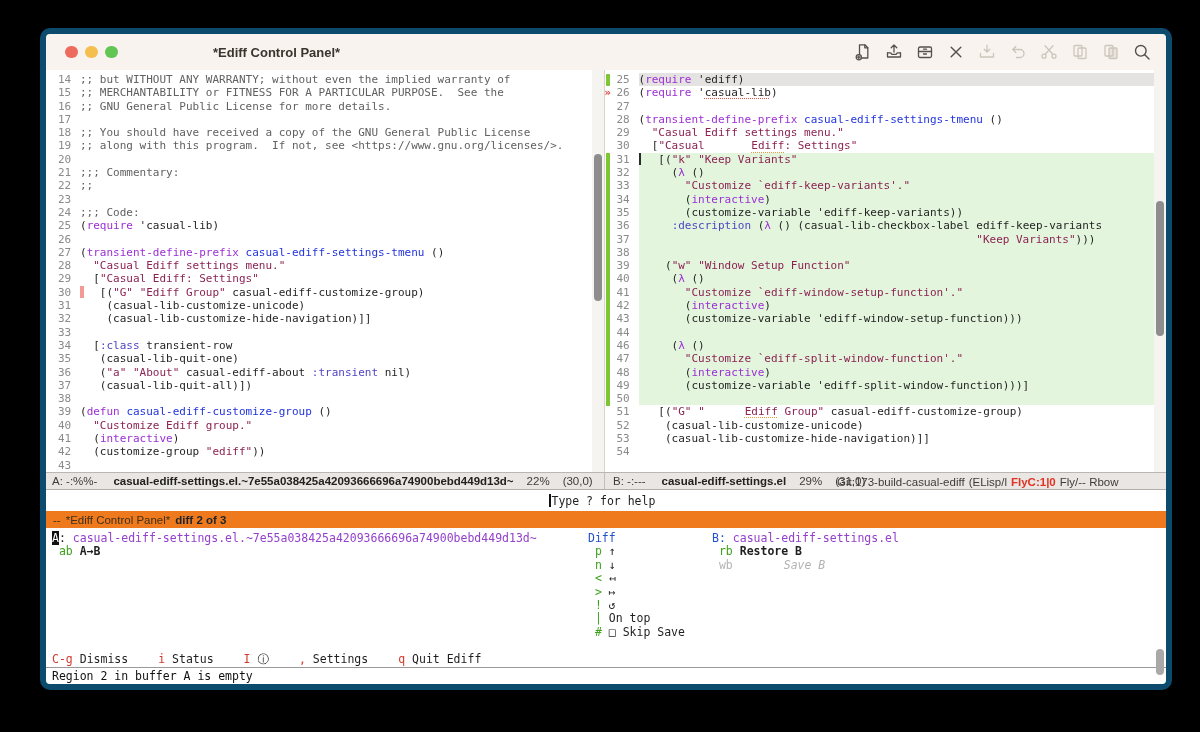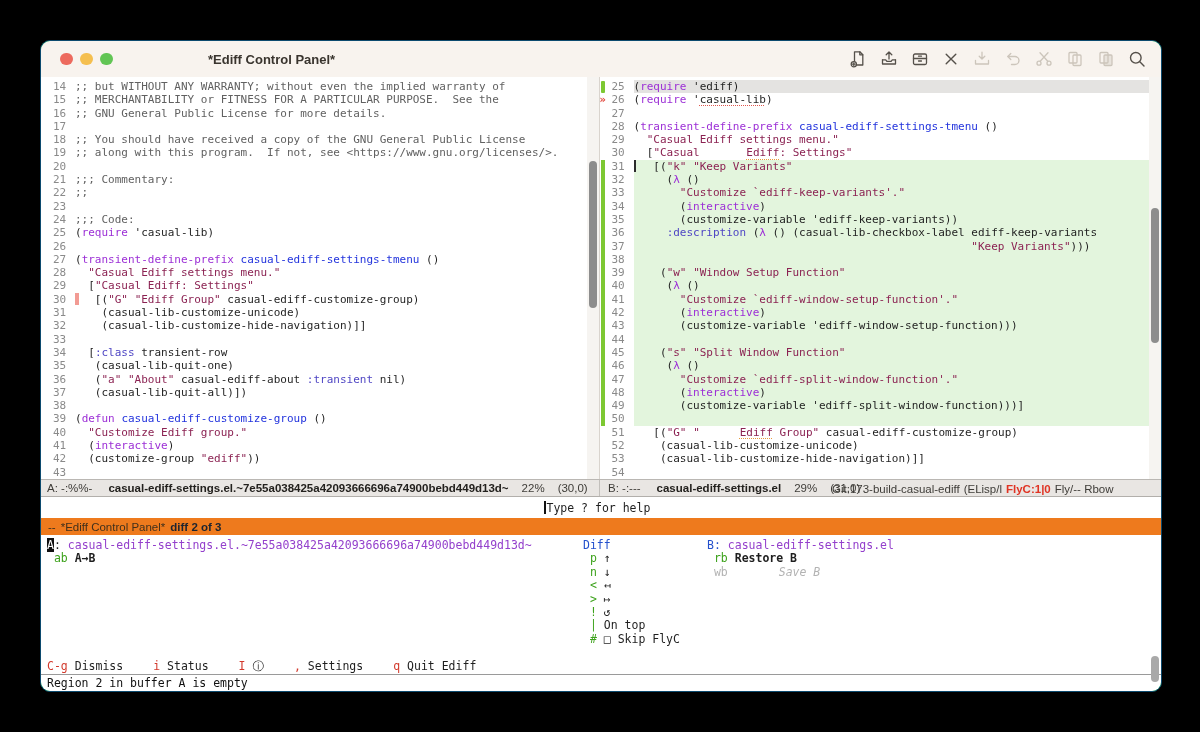--- a/index.html
+++ b/index.html
@@ -1,19 +1,19 @@
 <!DOCTYPE html>
 <html><head>
 <meta charset="utf-8">
 <style>
   html,body{margin:0;padding:0;background:#000;}
   .screen{position:relative;width:1200px;height:732px;background:#000;overflow:hidden;
           font-family:"Liberation Sans",sans-serif;}
-  .window{position:absolute;left:40px;top:40px;width:1120px;height:650px;border-radius:10px;
-          background:#22c55e;overflow:hidden;border:1px solid #0c4a6e;box-shadow:0 18px 40px rgba(0,0,0,.65);}
+  .window{position:absolute;left:40px;top:28px;width:1120px;height:650px;border-radius:10px;
+          background:#22c55e;overflow:hidden;border:6px solid #0c4a6e;box-shadow:0 18px 40px rgba(0,0,0,.65);}
   
   .titlebar{position:absolute;top:0;left:0;right:0;height:36px;background:#f8f3ee;
             border-bottom:1px solid #e0d9d1;display:flex;align-items:center;}
   .lights{display:flex;gap:7.5px;padding-left:19px;}
   .light{width:12.5px;height:12.5px;border-radius:50%;}
   .light.red{background:#ed6a5e;}.light.yellow{background:#f5bf4f;}.light.green{background:#62c554;}
   .wtitle{position:absolute;left:167px;top:0;height:36px;display:flex;align-items:center;
           font-weight:bold;font-size:13px;color:#39342e;}
   .tools{margin-left:auto;display:flex;gap:11px;align-items:center;padding-right:14px;color:#55504a;}
   .tool{width:20px;height:20px;display:block;}
@@ -222,21 +222,20 @@
             <div class="line"><span class="fringe"><span class="gbar"></span></span><span class="num">35</span><span class="ct bg-green"><span class="tk-d">       (customize-variable 'ediff-keep-variants))</span></span></div>
             <div class="line"><span class="fringe"><span class="gbar"></span></span><span class="num">36</span><span class="ct bg-green"><span class="tk-d">     </span><span class="tk-b">:description</span><span class="tk-d"> (</span><span class="tk-k">λ</span><span class="tk-d"> () (casual-lib-checkbox-label ediff-keep-variants</span></span></div>
             <div class="line"><span class="fringe"><span class="gbar"></span></span><span class="num">37</span><span class="ct bg-green"><span class="tk-d">                                                   </span><span class="tk-s">"Keep Variants"</span><span class="tk-d">)))</span></span></div>
             <div class="line"><span class="fringe"><span class="gbar"></span></span><span class="num">38</span><span class="ct bg-green"></span></div>
             <div class="line"><span class="fringe"><span class="gbar"></span></span><span class="num">39</span><span class="ct bg-green"><span class="tk-d">    (</span><span class="tk-s">"w"</span><span class="tk-d"> </span><span class="tk-s">"Window Setup Function"</span></span></div>
             <div class="line"><span class="fringe"><span class="gbar"></span></span><span class="num">40</span><span class="ct bg-green"><span class="tk-d">     (</span><span class="tk-k">λ</span><span class="tk-d"> ()</span></span></div>
             <div class="line"><span class="fringe"><span class="gbar"></span></span><span class="num">41</span><span class="ct bg-green"><span class="tk-d">       </span><span class="tk-s">"Customize `ediff-window-setup-function'."</span></span></div>
             <div class="line"><span class="fringe"><span class="gbar"></span></span><span class="num">42</span><span class="ct bg-green"><span class="tk-d">       (</span><span class="tk-k">interactive</span><span class="tk-d">)</span></span></div>
             <div class="line"><span class="fringe"><span class="gbar"></span></span><span class="num">43</span><span class="ct bg-green"><span class="tk-d">       (customize-variable 'ediff-window-setup-function)))</span></span></div>
             <div class="line"><span class="fringe"><span class="gbar"></span></span><span class="num">44</span><span class="ct bg-green"></span></div>
-            <div class="line"><span class="fringe"><span class="gbar"></span></span><span class="num">45</span><span class="ct bg-green"><span class="tk-d">    (</span><span class="tk-s">"s"</span><span class="tk-d"> </span><span class="tk-s">"Split Window Function"</span></span></div>
             <div class="line"><span class="fringe"><span class="gbar"></span></span><span class="num">46</span><span class="ct bg-green"><span class="tk-d">     (</span><span class="tk-k">λ</span><span class="tk-d"> ()</span></span></div>
             <div class="line"><span class="fringe"><span class="gbar"></span></span><span class="num">47</span><span class="ct bg-green"><span class="tk-d">       </span><span class="tk-s">"Customize `ediff-split-window-function'."</span></span></div>
             <div class="line"><span class="fringe"><span class="gbar"></span></span><span class="num">48</span><span class="ct bg-green"><span class="tk-d">       (</span><span class="tk-k">interactive</span><span class="tk-d">)</span></span></div>
             <div class="line"><span class="fringe"><span class="gbar"></span></span><span class="num">49</span><span class="ct bg-green"><span class="tk-d">       (customize-variable 'ediff-split-window-function)))]</span></span></div>
             <div class="line"><span class="fringe"><span class="gbar"></span></span><span class="num">50</span><span class="ct bg-green"></span></div>
             <div class="line"><span class="fringe"></span><span class="num">51</span><span class="ct"><span class="tk-d">   [(</span><span class="tk-s">"G"</span><span class="tk-d"> </span><span class="tk-s">"</span><span class="tk-su">Ediff</span><span class="tk-s"> Group"</span><span class="tk-d"> casual-ediff-customize-group)</span></span></div>
             <div class="line"><span class="fringe"></span><span class="num">52</span><span class="ct"><span class="tk-d">    (casual-lib-customize-unicode)</span></span></div>
             <div class="line"><span class="fringe"></span><span class="num">53</span><span class="ct"><span class="tk-d">    (casual-lib-customize-hide-navigation)]]</span></span></div>
             <div class="line"><span class="fringe"></span><span class="num">54</span><span class="ct"></span></div>
           </div>
@@ -281,21 +280,21 @@
     <div class="panel">
       <pre class="colA" id="colA"><span><span class="acur">A</span><span>: </span><span class="pfile">casual-ediff-settings.el.~7e55a038425a42093666696a74900bebd449d13d~</span></span>
  <span class="pk">ab</span> <span class="pbold">A→B</span></pre>
       <pre class="colDiff" id="colDiff"><span class="phdr">Diff</span>
  <span class="pk">p</span> <span>↑</span>
  <span class="pk">n</span> <span>↓</span>
  <span class="pk">&lt;</span> <span>↤</span>
  <span class="pk">&gt;</span> <span>↦</span>
  <span class="pk">!</span> <span>↺</span>
  <span class="pk">|</span> <span>On top</span>
- <span class="pk">#</span> <span>□ Skip FlyC</span></pre>
+ <span class="pk">#</span> <span>□ Skip Save</span></pre>
       <pre class="colB" id="colB"><span class="phdr">B:</span><span class="pfile"> casual-ediff-settings.el</span>
  <span class="pk">rb</span> <span class="pbold">Restore B</span>
  <span class="pdis">wb</span> <span class="pdis pdis-i">Save B</span></pre>
       <div class="keysrow" id="keysRow"><span><span class="rk">C-g</span> Dismiss</span><span><span class="rk">i</span> Status</span><span><span class="rk">I</span> ⓘ</span><span><span class="rk">,</span> Settings</span><span><span class="rk">q</span> Quit Ediff</span></div>
     </div>
 
     <div class="mini-thumb"></div>
 
     <div class="echo2">
       <span>Region 2 in buffer A is empty</span>

